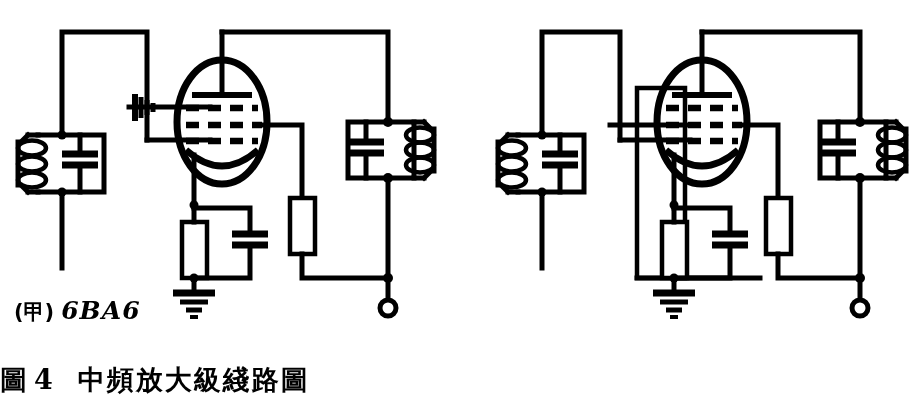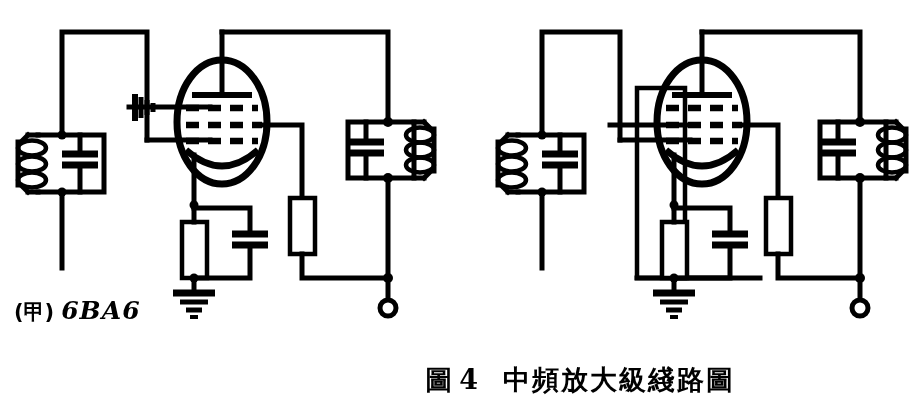--- a/index.html
+++ b/index.html
@@ -115,21 +115,21 @@
     letter-spacing: 1px;
   }
   #label-tube-a { left: 14px; top: 298px; }
   #label-tube-b { left: 489px; top: 298px; }
 
   #figure-caption {
     position: absolute;
     left: 0;
     top: 362px;
     width: 735px;
-    text-align: right;
+    text-align: left;
     font-family: "DejaVu Sans", "Liberation Sans", sans-serif;
     font-weight: bold;
     font-size: 27px;
     letter-spacing: 2px;
     color: #000000;
   }
   #figure-caption .cap-num {
     margin: 0 9px 0 5px;
     font-family: "DejaVu Serif", "Liberation Serif", serif;
   }

